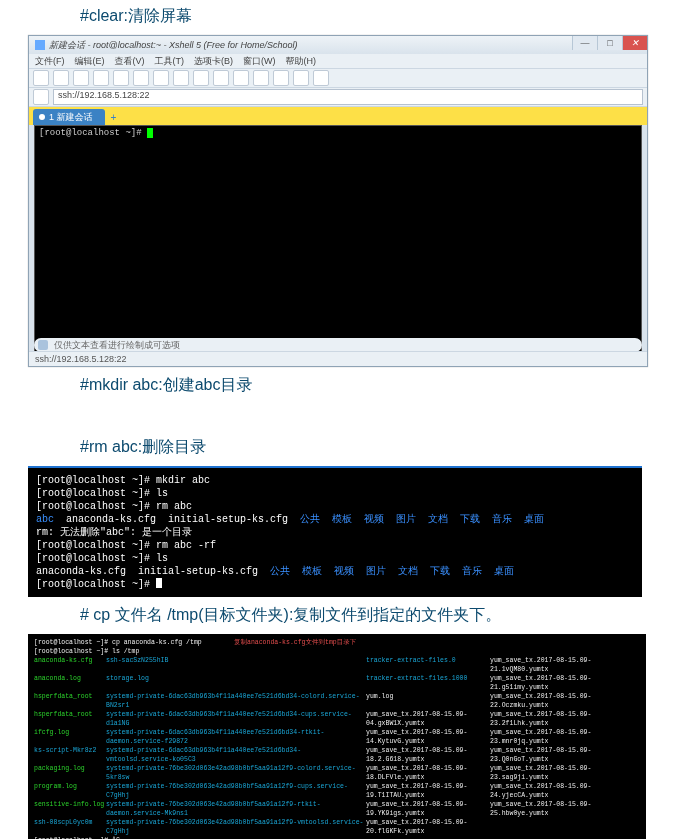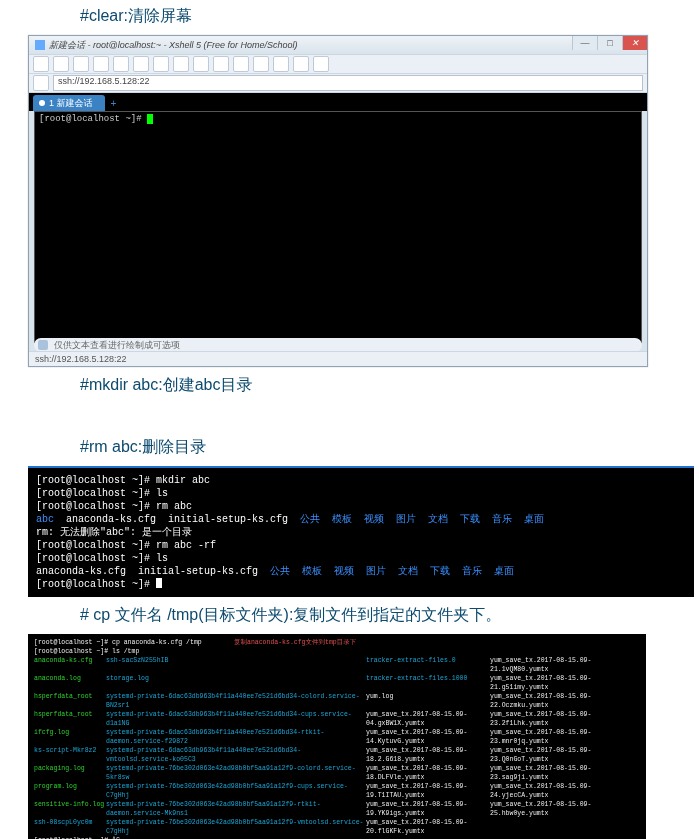--- a/index.html
+++ b/index.html
@@ -71,21 +71,21 @@
   border-bottom:1px solid #ccd7e2;
 }
 .shot1 .addrfield {
   flex:1; height:14px; background:#fff; border:1px solid #b6c2d0; font-size:9px; padding:0 4px; color:#444;
 }
 .shot1 .notebar {
   height:18px; background:#e2edf6; border-bottom:1px solid #c6d6e5; display:flex; align-items:center;
   font-size:9px; color:#555; padding:0 6px;
 }
 .shot1 .tabs {
-  height:18px; background:#000000; display:flex; align-items:flex-end; padding-left:4px;
+  height:18px; background:#fde047; display:flex; align-items:flex-end; padding-left:4px;
 }
 .shot1 .tab {
   height:16px; padding:0 12px 0 6px; background:#3b82c4; color:#fff; font-size:9px;
   display:flex; align-items:center; border-top-left-radius:3px; border-top-right-radius:3px; gap:4px;
 }
 .shot1 .tabplus {
   height:16px; padding:0 6px; font-size:10px; color:#3b82c4; display:flex; align-items:center;
 }
 .shot1 .term {
   width: 608px; height: 232px; margin:0 5px; background:#000;
@@ -102,21 +102,21 @@
 .shot1 .statusbar .ico { width:10px;height:10px;background:#aac3dd;border-radius:2px;}
 .shot1 .status2 {
   position:absolute; bottom:0; left:0; right:0; height:14px; background:#eaf0f5; border-top:1px solid #ccd7e2;
   font-size:9px; color:#555; display:flex; align-items:center; padding:0 6px;
 }
 .shot1 .status2 .stat { margin-left:auto; display:flex; gap:10px;}
 .shot1 .notebar .check {width:10px;height:10px;border:1px solid #888;margin-right:4px;}
 
 
 .shot2 {
-  width: 666px; background:#000; font-family: Consolas, "Courier New", monospace;
+  width: 614px; background:#000; font-family: Consolas, "Courier New", monospace;
   font-size: 10px; padding:6px 8px; box-sizing:border-box; border-top:2px solid #1f72d0;
 }
 .shot2 .line { white-space: pre; color:#fff; line-height:13px;}
 .shot2 .wh { color:#fff;}
 .shot2 .bl { color:#3a90ff;}
 .shot2 .cursor2 { display:inline-block;width:6px;height:10px;background:#fff;vertical-align:-1px;}
 
 
 .shot3 {
   width: 618px; background:#000; font-family: Consolas, "Courier New", monospace;
@@ -142,20 +142,29 @@
   <div class="shot1">
     <div class="titlebar">
       <span class="icon"></span>
       <span>新建会话 - root@localhost:~ - Xshell 5 (Free for Home/School)</span>
       <div class="winbtns">
         <div class="winbtn">—</div>
         <div class="winbtn">□</div>
         <div class="winbtn close">✕</div>
       </div>
     </div>
+    <div class="menubar">
+      <span>文件(F)</span>
+      <span>编辑(E)</span>
+      <span>查看(V)</span>
+      <span>工具(T)</span>
+      <span>选项卡(B)</span>
+      <span>窗口(W)</span>
+      <span>帮助(H)</span>
+    </div>
     <div class="toolbar">
       <div class="tbtn"></div>
       <div class="tbtn"></div>
       <div class="tbtn"></div>
       <div class="tbtn"></div>
       <div class="tbtn"></div>
       <div class="tbtn"></div>
       <div class="tbtn"></div>
       <div class="tbtn"></div>
       <div class="tbtn"></div>

